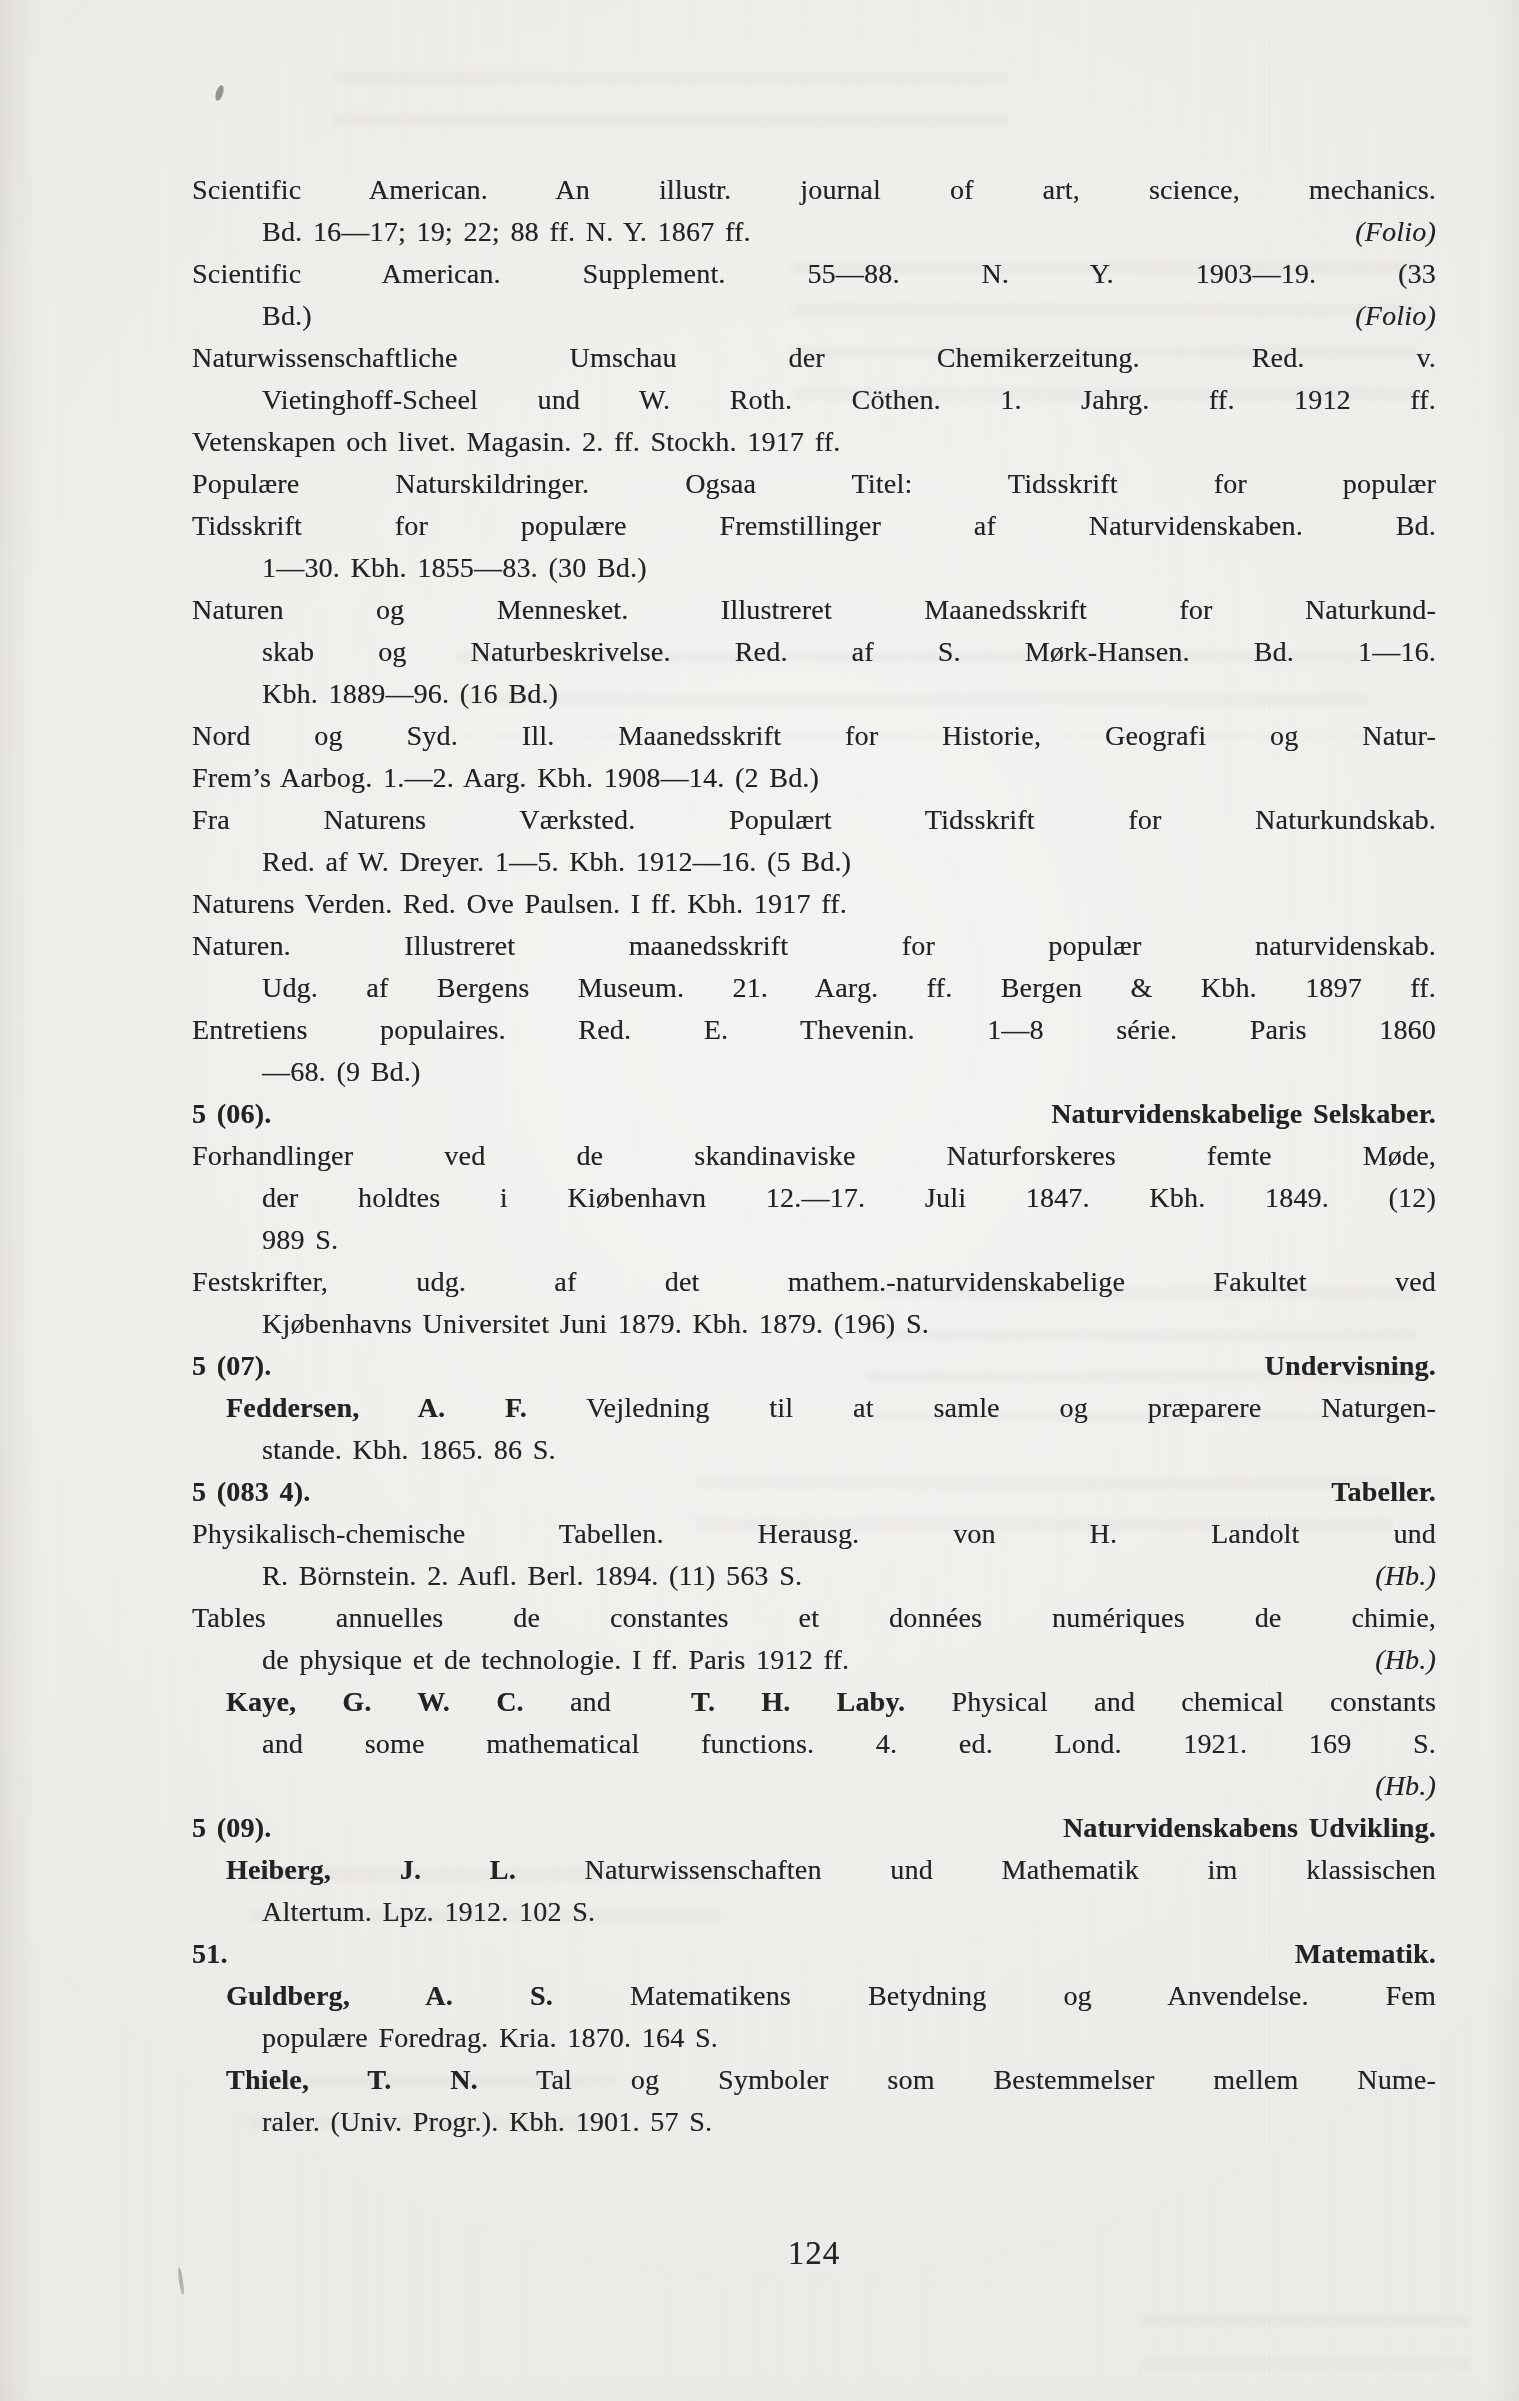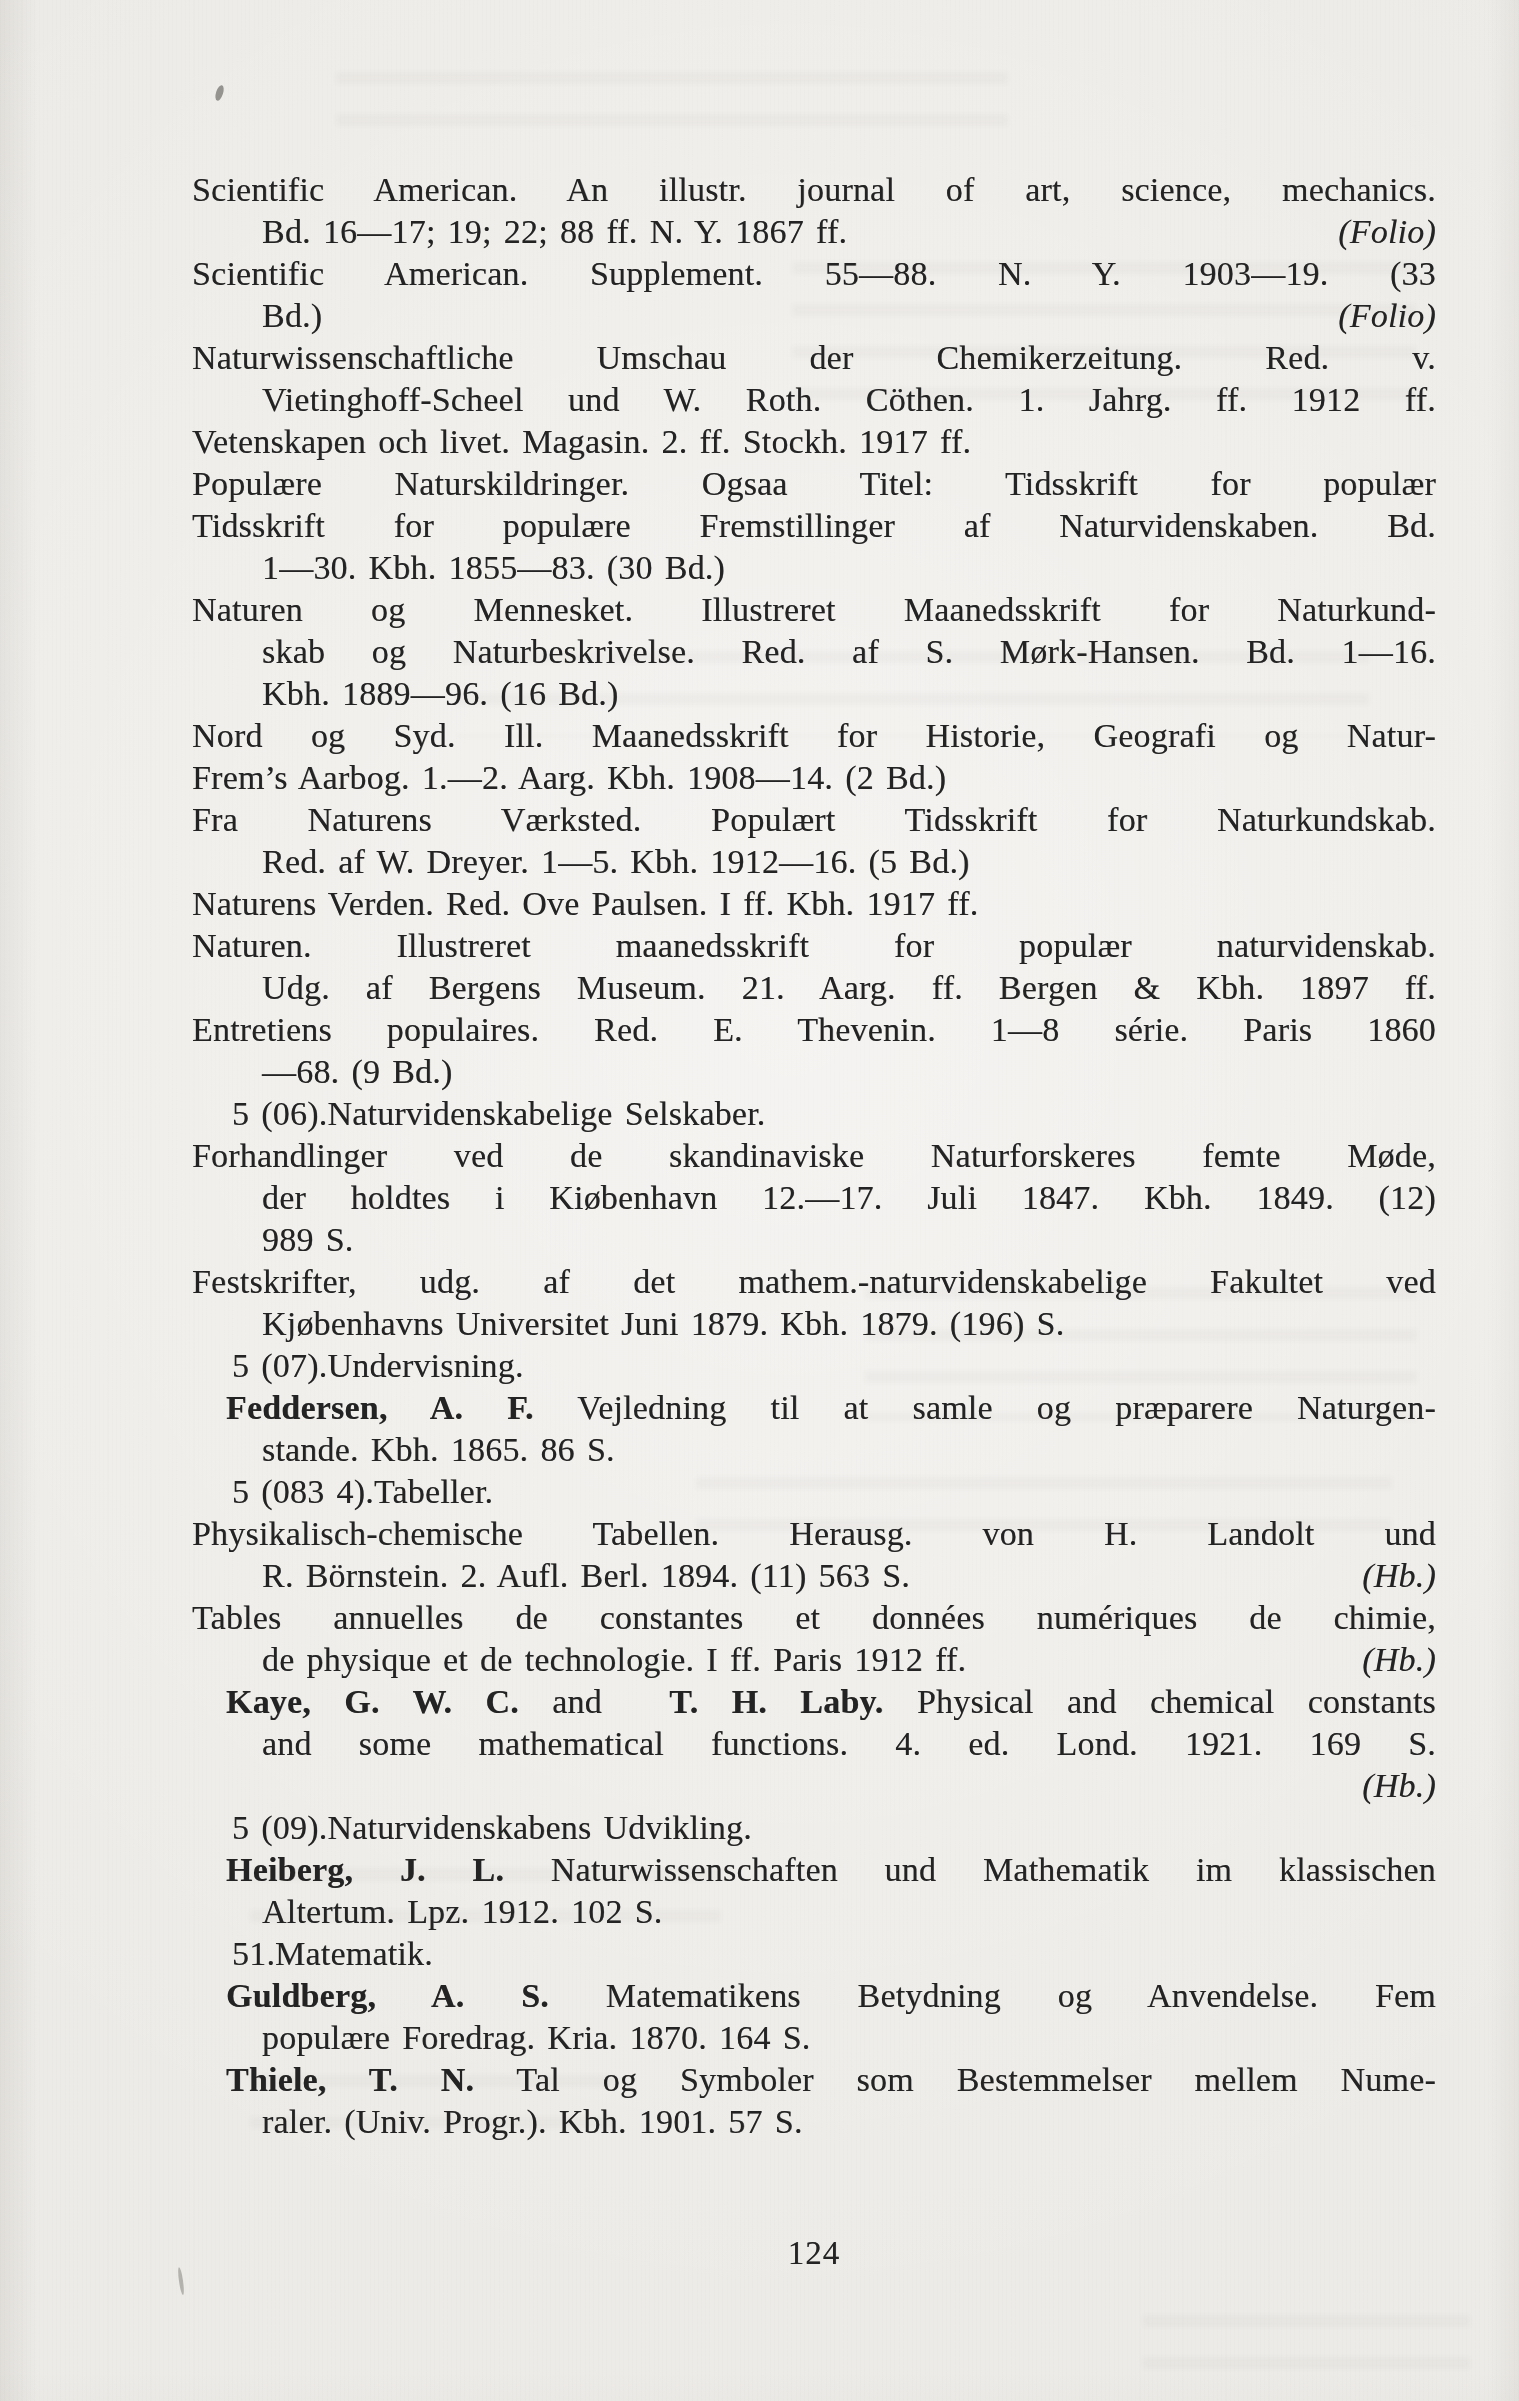--- a/index.html
+++ b/index.html
@@ -23,37 +23,37 @@
   }
   .page-text {
     position: absolute;
     left: 192px; top: 169px;
     width: 1244px;
   }
   .line {
     position: relative;
     height: 42px;
     line-height: 42px;
-    font-size: 34px;
+    font-size: 28px;
     letter-spacing: 0.2px;
     word-spacing: 3.4px;
     white-space: nowrap;
     text-shadow: 0.3px 0 0.5px rgba(30,30,30,0.45);
   }
   .line.justify {
     white-space: normal;
     text-align: justify;
     text-align-last: justify;
   }
   .line.indent { padding-left: 70px; }
   .line.section {
     display: flex;
-    font-weight: normal;
+    justify-content: space-between;
+    font-weight: bold;
     white-space: nowrap;
-    margin-left: 40px;
   }
   b { font-weight: bold; margin-left: 34px; }
   .right-tag { position: absolute; right: 0; top: 0; font-style: italic; }
   .page-number {
     position: absolute;
     left: 192px; top: 2232px;
     width: 1244px; height: 43px;
     line-height: 43px;
     text-align: center;
     font-size: 33px;

